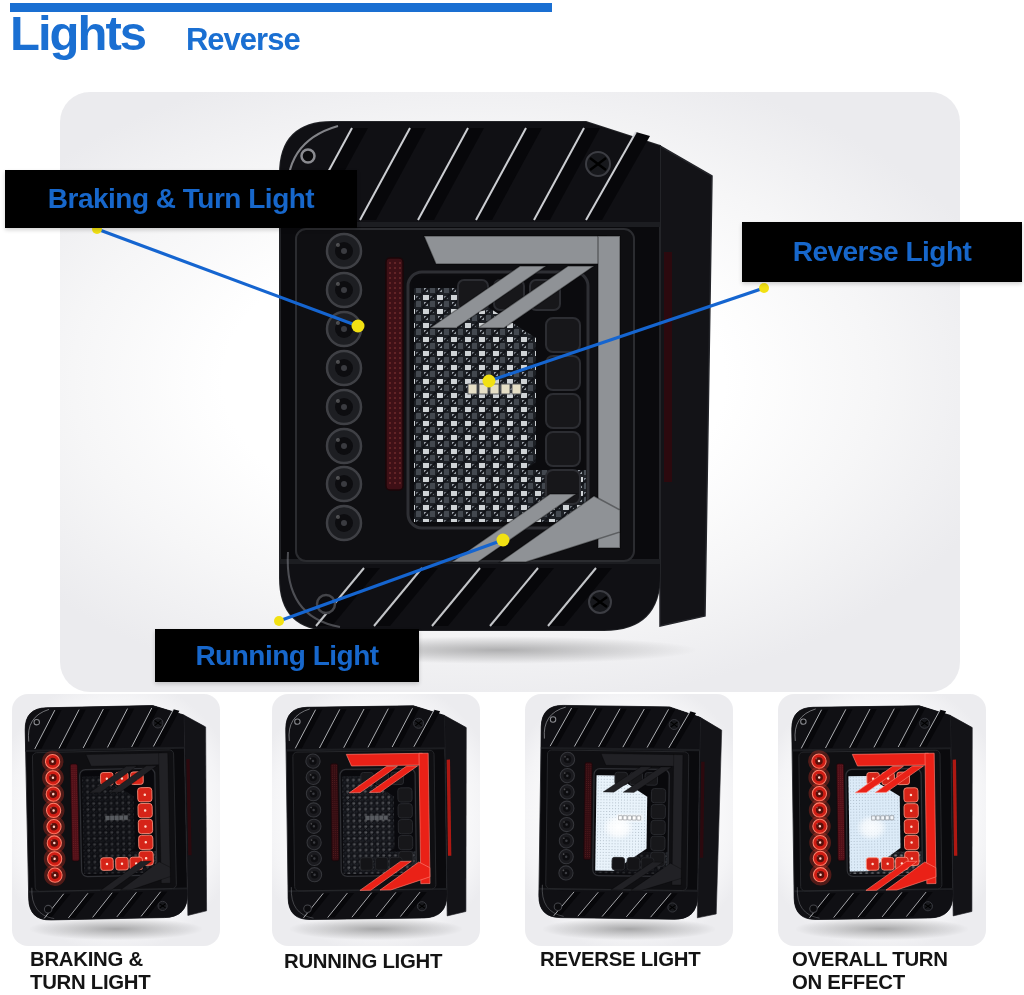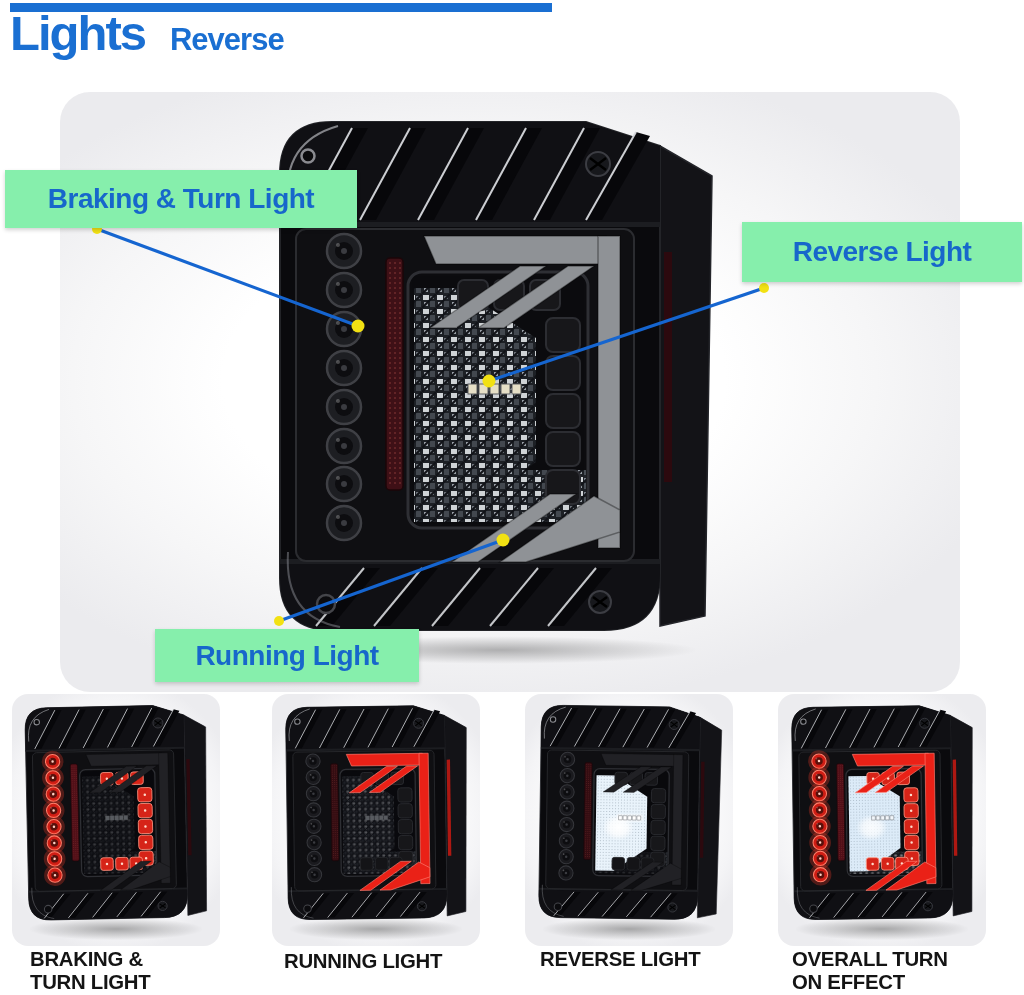--- a/index.html
+++ b/index.html
@@ -2,30 +2,30 @@
 <html><head>
 <meta charset="utf-8">
 <style>
   html,body{margin:0;padding:0;}
   body{
     width:1024px;height:995px;position:relative;overflow:hidden;
     background:#ffffff;font-family:"Liberation Sans",sans-serif;
   }
   
   .title-bar{position:absolute;left:10px;top:3px;width:542px;height:9px;background:#1a6fd2;}
-  .title-row{position:absolute;left:10px;top:8px;display:flex;align-items:baseline;gap:25px;}
+  .title-row{position:absolute;left:10px;top:8px;display:flex;align-items:baseline;gap:41px;}
   .title-main{font-size:49px;font-weight:bold;letter-spacing:-2px;color:#1a6fd2;line-height:1.05;}
   .title-sub{font-size:31px;font-weight:bold;letter-spacing:-1px;color:#1a6fd2;}
   
   .photo-bg{position:absolute;left:60px;top:92px;width:900px;height:600px;border-radius:30px;
     background:radial-gradient(ellipse 62% 55% at 46% 48%, #ffffff 45%, #f6f6f7 72%, #ebebee 100%);}
   .main-shadow{position:absolute;left:300px;top:636px;width:400px;height:28px;
     background:radial-gradient(ellipse at center, rgba(0,0,0,0.28), rgba(0,0,0,0) 70%);}
   
-  .callout{position:absolute;background:#86efac;color:#1767cb;font-weight:bold;
+  .callout{position:absolute;background:#000000;color:#1767cb;font-weight:bold;
     display:flex;align-items:center;justify-content:center;font-size:28px;letter-spacing:-0.5px;
     box-shadow:0 2px 4px rgba(0,0,0,0.18);}
   .callout.braking{left:5px;top:170px;width:352px;height:58px;}
   .callout.reverse{left:742px;top:222px;width:280px;height:60px;}
   .callout.running{left:155px;top:629px;width:264px;height:53px;}
   
   .leader-overlay{position:absolute;left:0;top:0;pointer-events:none;}
   
   .main-light{position:absolute;left:268px;top:112px;}
   .thumb{position:absolute;width:192px;height:248px;}

